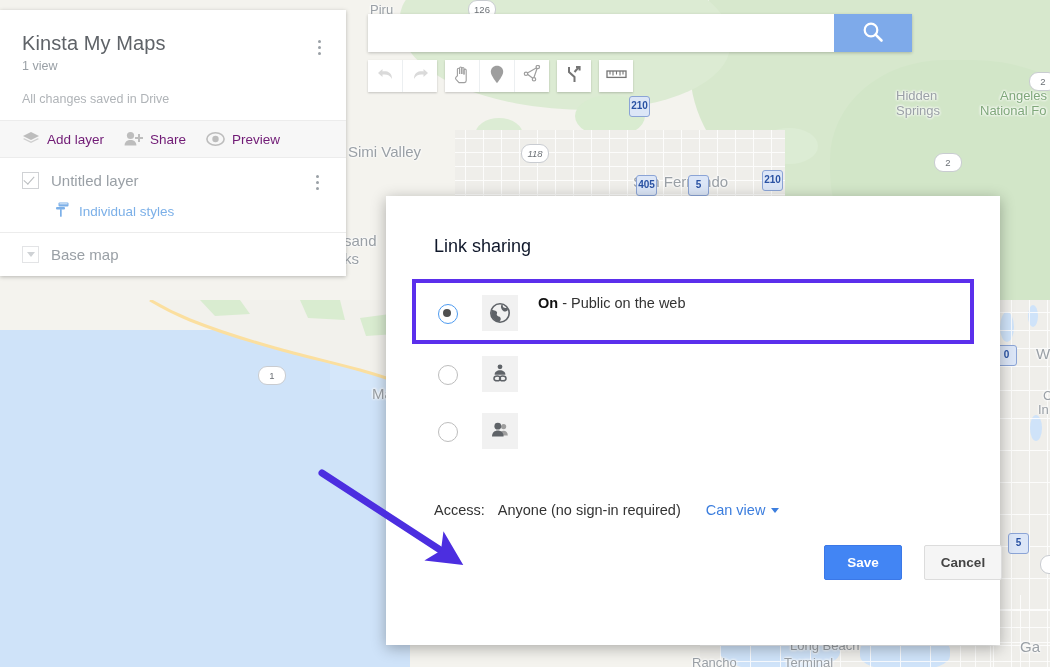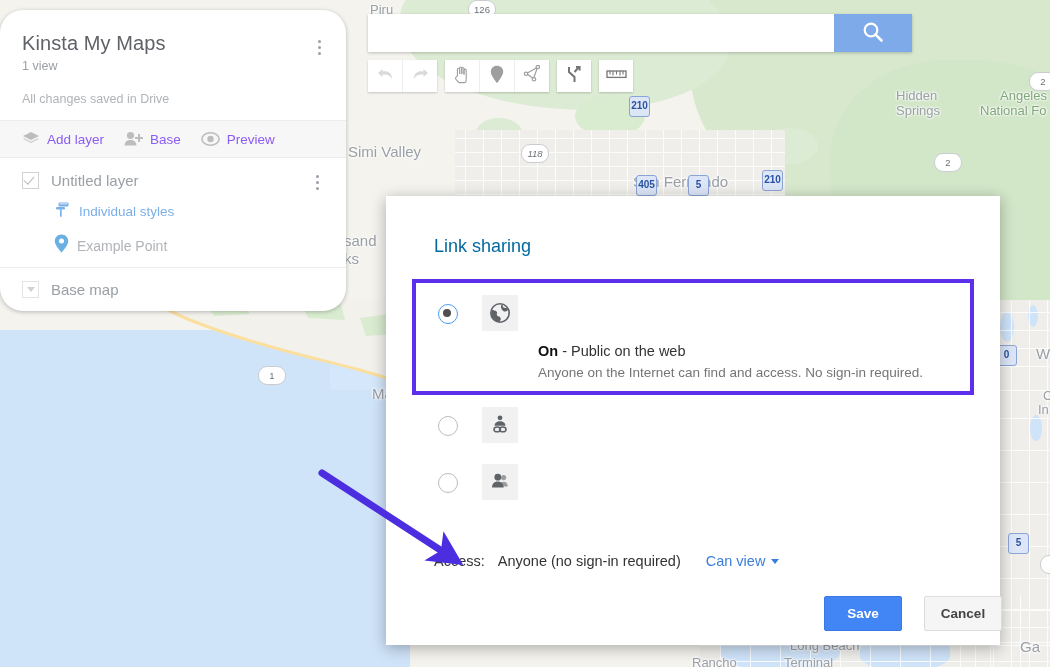--- a/index.html
+++ b/index.html
@@ -28,35 +28,35 @@
   .maplabel.big{font-size:15px;}
 
   .shield{position:absolute;width:26px;height:17px;border:1px solid #c9ccd1;border-radius:9px;
           background:#fff;color:#6b7076;font-size:9.5px;line-height:17px;text-align:center;}
   .shield.int{width:19px;height:19px;border-radius:3px;border:1px solid #8ba4d6;
           background:#dce6f7;color:#2a52a3;font-weight:bold;font-size:10px;line-height:18px;}
 
   
   #side-panel{
     position:absolute;left:0;top:10px;width:346px;background:#fff;
-    box-shadow:0 1px 4px rgba(0,0,0,.25);z-index:30;border-radius:23px;
+    box-shadow:0 1px 4px rgba(0,0,0,.25);z-index:30;
   }
   .panel-head{padding:22px 22px 14px 22px;position:relative;}
   .map-title{font-size:20px;color:#5f6368;letter-spacing:.1px;}
   .map-views{font-size:12.5px;color:#9aa0a6;margin-top:4px;}
   .map-saved{font-size:12.5px;color:#b0b4b8;margin-top:19px;}
   .kebab{position:absolute;right:18px;top:30px;width:18px;height:18px;cursor:pointer;}
   .kebab i{display:block;width:3px;height:3px;border-radius:50%;background:#9aa0a6;margin:0 auto 3px;}
 
   .panel-actions{
     display:flex;align-items:center;gap:20px;background:#f7f7f7;
     border-top:1px solid #ececec;border-bottom:1px solid #ececec;
     padding:10px 22px;
   }
-  .act{display:flex;align-items:center;gap:7px;color:#8b5cf6;font-size:13.5px;cursor:pointer;}
+  .act{display:flex;align-items:center;gap:7px;color:#701a75;font-size:13.5px;cursor:pointer;}
   .act svg{display:block;}
 
   .layer-block{padding:14px 22px 10px 22px;position:relative;}
   .layer-row{display:flex;align-items:center;gap:12px;}
   .chk{width:15px;height:15px;border:1px solid #d0d2d5;position:relative;background:#fff;}
   .chk:after{content:"";position:absolute;left:3px;top:1px;width:5px;height:9px;
     border:solid #b9bcbf;border-width:0 1.6px 1.6px 0;transform:rotate(42deg);}
   .layer-name{font-size:15px;color:#9aa0a6;}
   .layer-kebab{position:absolute;right:20px;top:17px;width:18px;height:18px;cursor:pointer;}
   .layer-kebab i{display:block;width:3px;height:3px;border-radius:50%;background:#9aa0a6;margin:0 auto 3px;}
@@ -82,32 +82,32 @@
   .tgroup.sep{margin-left:8px;}
   .tbtn{width:34px;height:32px;display:flex;align-items:center;justify-content:center;cursor:pointer;
         border-right:1px solid #eceff1;}
   .tbtn:last-child{border-right:none;}
 
   
   #dialog{
     position:absolute;left:386px;top:196px;width:614px;height:449px;background:#fff;
     box-shadow:0 3px 14px rgba(0,0,0,.30);z-index:50;
   }
-  .dlg-title{font-size:18px;color:#0369a1;padding:40px 0 0 48px;}
+  .dlg-title{font-size:18px;color:#0f172a;padding:40px 0 0 48px;}
 
   .opt-list{margin-top:22px;}
   .opt{display:flex;align-items:flex-start;padding:9px 26px 9px 26px;margin:0 26px;}
   .opt.highlighted{border:4px solid #5b2fec;padding:9px 22px 9px 22px;margin:0 26px;}
   .radio{width:18px;height:18px;border-radius:50%;border:1.5px solid #bdbdbd;flex:0 0 auto;margin-top:12px;position:relative;background:#fff;}
   .radio.on{border-color:#4e9bf0;}
   .radio.on:after{content:"";position:absolute;left:4px;top:4px;width:8px;height:8px;border-radius:50%;background:#4f4f4f;}
   .opt-ico{width:36px;height:36px;background:#f1f1f1;display:flex;align-items:center;justify-content:center;
            margin:3px 0 0 24px;flex:0 0 auto;}
   .opt-text{margin-left:20px;padding-top:1px;}
-  .opt-head{font-size:14.5px;color:#333;line-height:20px;margin-top:48px;}
+  .opt-head{font-size:14.5px;color:#333;line-height:20px;}
   .opt-head b{font-weight:bold;color:#111;}
   .opt-sub{font-size:13.5px;color:#757575;margin-top:3px;line-height:18px;}
 
   .access-row{display:flex;align-items:center;gap:13px;margin:44px 0 0 48px;font-size:14.5px;color:#333;}
   .access-lbl{color:#333;}
   .access-val{color:#333;}
   .can-view{color:#3c7ede;margin-left:12px;cursor:pointer;display:flex;align-items:center;gap:6px;}
   .can-view .tri{border-left:4.5px solid transparent;border-right:4.5px solid transparent;border-top:5px solid #3c7ede;}
 
   .btn-row{display:flex;gap:22px;margin:27px 0 0 438px;}
@@ -316,21 +316,21 @@
     </div>
     <div class="act">
       <span>
         <svg width="19" height="16" viewBox="0 0 19 16">
             <circle cx="6.5" cy="4.5" r="3.6" fill="#bdbdbd"></circle>
             <path d="M0.6 14.5 C0.6 10.8 3.2 9 6.5 9 C9.8 9 12.4 10.8 12.4 14.5 Z" fill="#bdbdbd"></path>
             <rect x="14" y="3" width="2" height="8" fill="#bdbdbd"></rect>
             <rect x="11" y="6" width="8" height="2" fill="#bdbdbd"></rect>
           </svg>
       </span>
-      <span>Base</span>
+      <span>Share</span>
     </div>
     <div class="act">
       <span>
         <svg width="19" height="14" viewBox="0 0 19 14">
             <ellipse cx="9.5" cy="7" rx="8.6" ry="6.2" fill="none" stroke="#bdbdbd" stroke-width="1.6"></ellipse>
             <circle cx="9.5" cy="7" r="3.2" fill="#bdbdbd"></circle>
           </svg>
       </span>
       <span>Preview</span>
     </div>
@@ -352,29 +352,20 @@
         <svg width="17" height="17" viewBox="0 0 17 17">
           <rect x="4.5" y="1.5" width="10" height="4" rx="1" fill="#7cb0e8"></rect>
           <rect x="5.5" y="2.2" width="8" height="1.2" fill="#cfe2f6"></rect>
           <rect x="2" y="6" width="9" height="2.6" rx="1" fill="#7cb0e8"></rect>
           <rect x="6" y="8.2" width="1.7" height="7.5" fill="#7cb0e8"></rect>
         </svg>
       </span>
       <span class="sub-styles">Individual styles</span>
     </div>
 
-    <div class="sub-row">
-      <span>
-        <svg width="15" height="19" viewBox="0 0 15 19">
-            <path d="M7.5 0.6 C3.6 0.6 0.8 3.5 0.8 7.2 C0.8 11.6 7.5 18.4 7.5 18.4 C7.5 18.4 14.2 11.6 14.2 7.2 C14.2 3.5 11.4 0.6 7.5 0.6 Z" fill="#6ab0e3"></path>
-            <circle cx="7.5" cy="7" r="2.5" fill="#ffffff"></circle>
-          </svg>
-      </span>
-      <span class="sub-point">Example Point</span>
-    </div>
   </div>
 
   <div class="basemap-row">
     <span class="caret-box"></span>
     <span class="basemap-label">Base map</span>
   </div>
 </div>
 
 <div id="searchbar">
   <input id="search-input" type="text" value="" placeholder="" style="">
@@ -477,21 +468,20 @@
         <svg width="22" height="22" viewBox="0 0 22 22">
           <circle cx="11" cy="11" r="9.2" fill="none" stroke="#5f6368" stroke-width="1.6"></circle>
           <path d="M3.2 7.5 C5 9 6 8 7.5 9.5 C9 11 7 12 8.2 13.5 C9.4 15 11 14 11.6 16 C12.1 17.6 11.2 18.8 10.4 20 C6 19.5 2.2 15.8 2.2 11 C2.2 9.7 2.5 8.5 3.2 7.5 Z" fill="#5f6368"></path>
           <path d="M13 2.3 C14.5 3.2 13.2 4.8 14.6 5.6 C16 6.4 17.6 5.4 18.6 6.6 C19.6 7.8 18.3 9.4 16.6 9.6 C14.6 9.8 13.4 8.4 12.6 7 C11.8 5.6 11.6 3.4 13 2.3 Z" fill="#5f6368"></path>
         </svg>
       </span>
       <span class="opt-text">
         <div class="opt-head">
           <b>On</b><span> - </span><span>Public on the web</span>
         </div>
-        <div class="opt-sub">Anyone on the Internet can find and access. No sign-in required.</div>
       </span>
     </div>
 
     <div class="opt">
       <span class="radio"></span>
       <span class="opt-ico">
         <svg width="22" height="22" viewBox="0 0 22 22">
           <circle cx="11" cy="3.8" r="2.4" fill="#5f6368"></circle>
           <path d="M5.6 11.8 C5.6 8.8 8 7.2 11 7.2 C14 7.2 16.4 8.8 16.4 11.8 Z" fill="#5f6368"></path>
           <ellipse cx="8.2" cy="15.4" rx="3.2" ry="2.4" fill="none" stroke="#5f6368" stroke-width="1.5"></ellipse>

